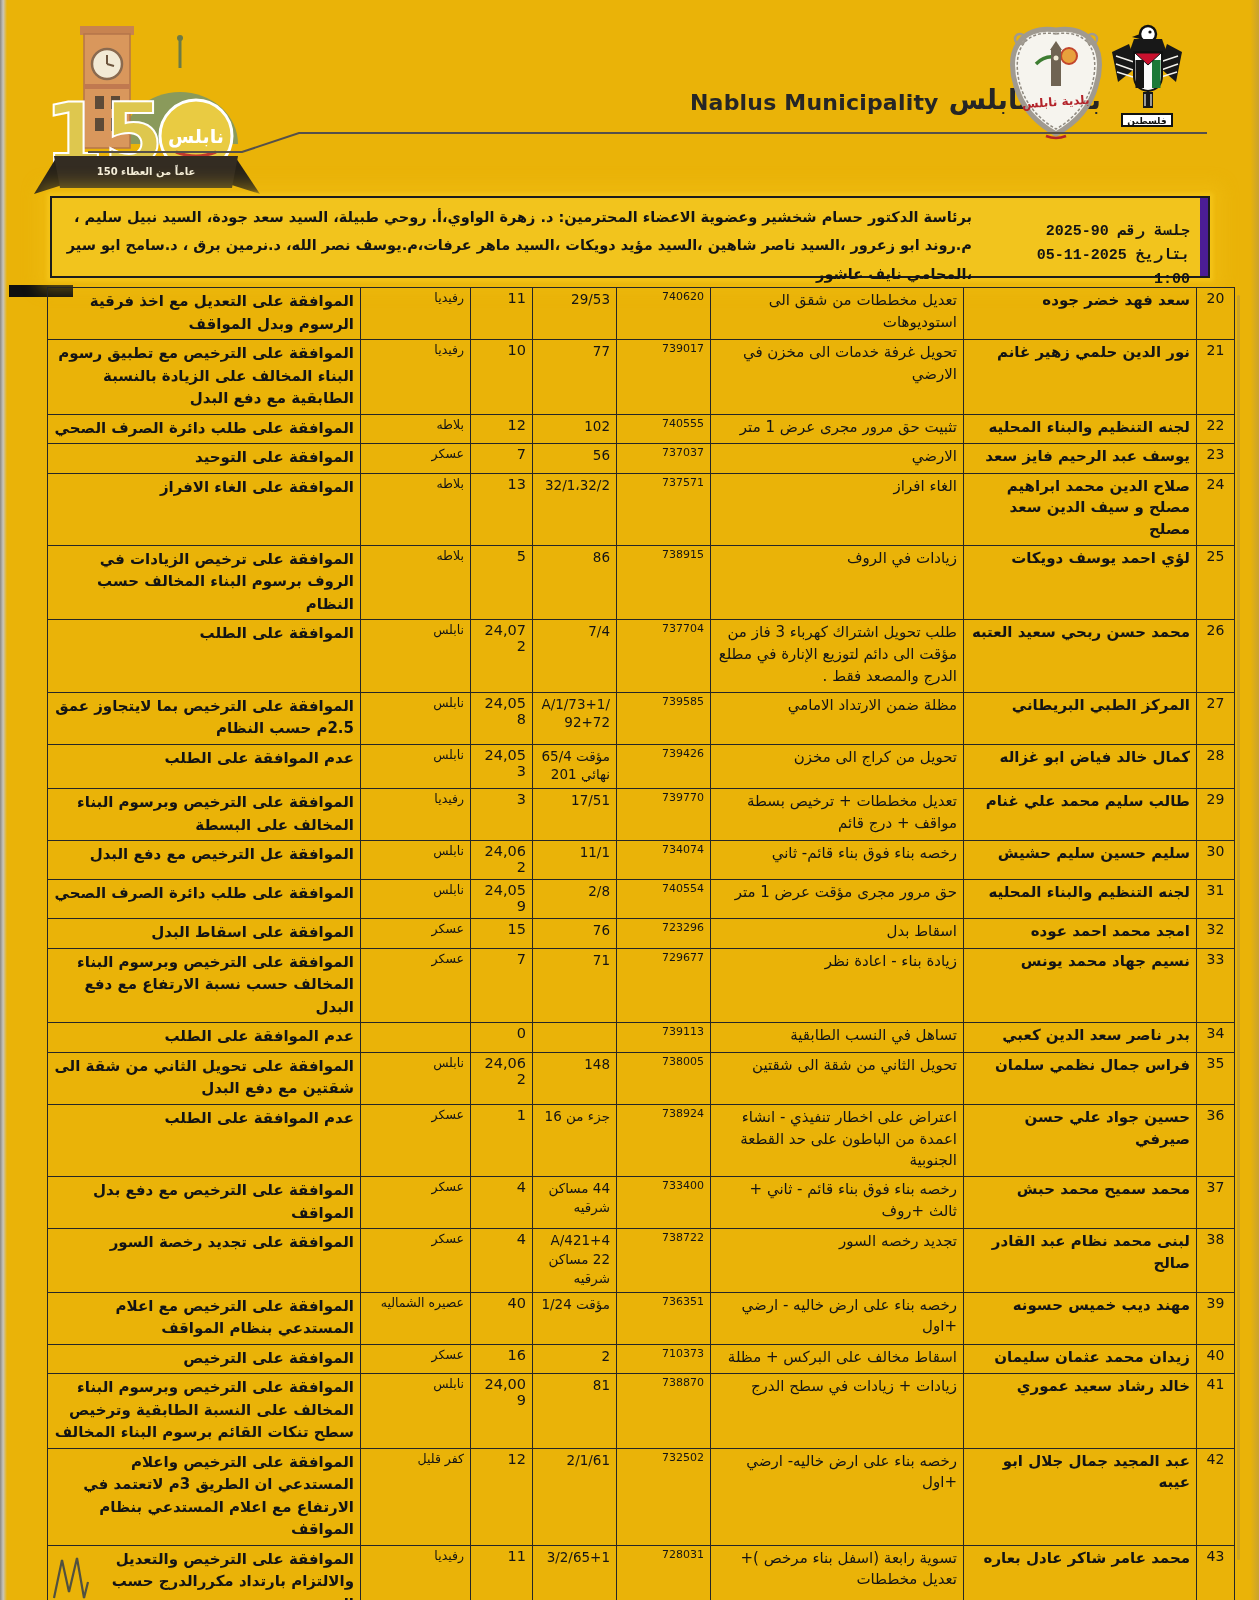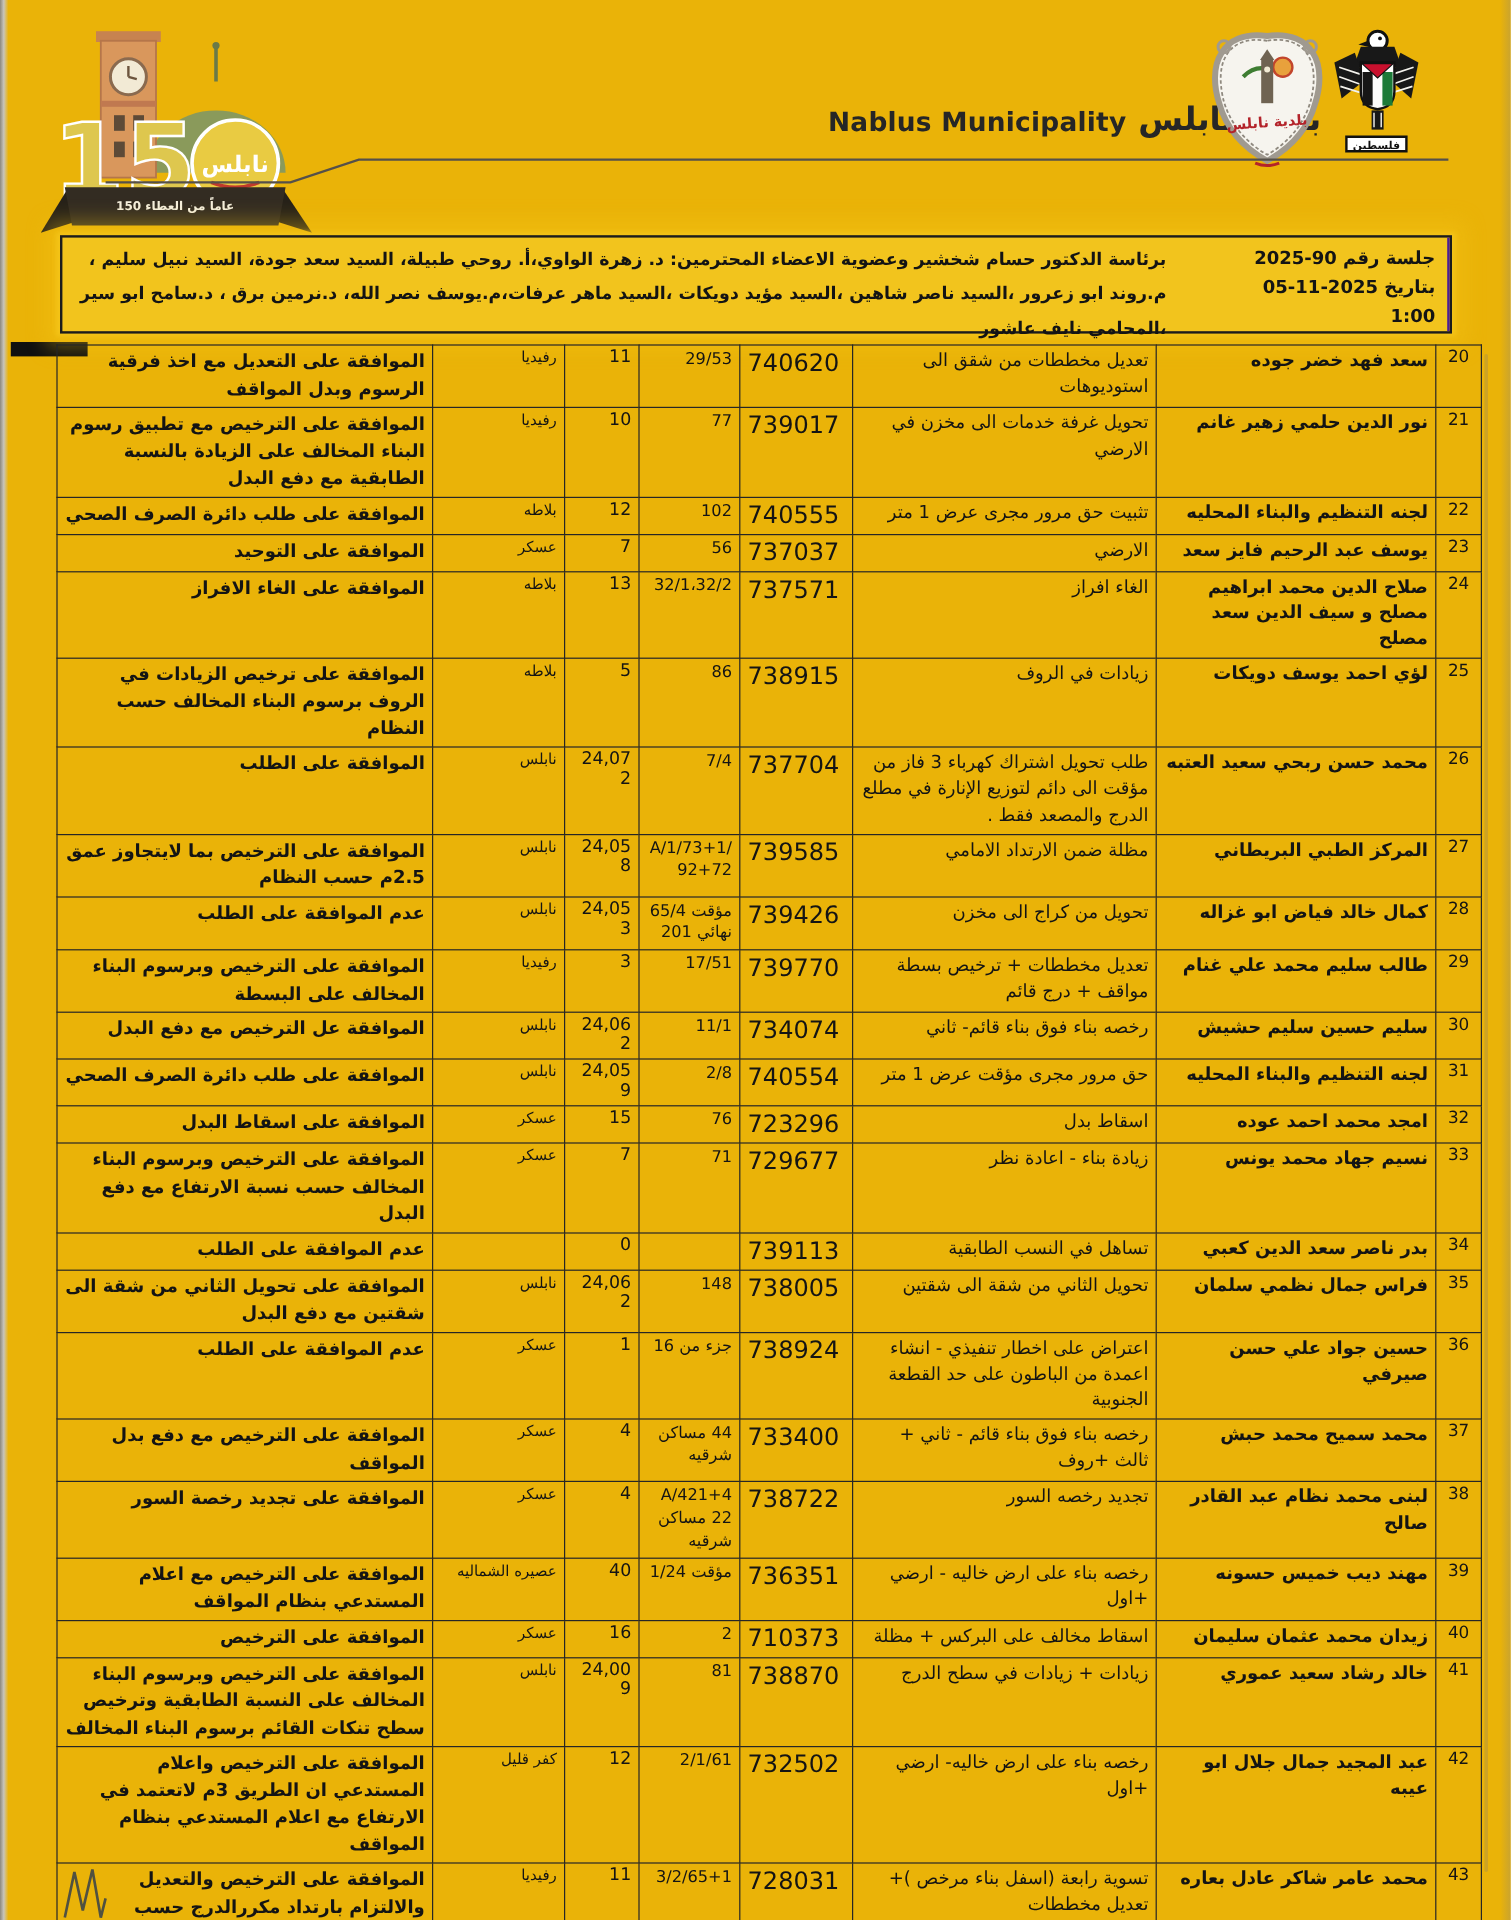--- a/index.html
+++ b/index.html
@@ -44,45 +44,45 @@
     border:2px solid #1c1c1c;
     display:flex;
     box-shadow:0 0 4px 3px rgba(244,198,26,.85), 0 0 16px 11px rgba(244,198,26,.40);
   }
   .session-members{
     flex:1; direction:rtl; text-align:right;
     font-weight:bold; font-size:14.5px; line-height:1.95;
     color:#141414; padding:5px 14px 0 10px;
   }
   .session-info{
-    width:222px; border-right:2px solid #4c1d95;
+    width:222px; border-right:8px solid #4c1d95;
     direction:rtl; text-align:right;
     font-weight:bold; font-size:15px; line-height:1.6;
-    color:#141414; padding:5px 10px 0 6px; order:2;
+    color:#141414; padding:22px 10px 0 6px; order:2;font-family:Liberation Mono, monospace;
   }
   .session-members{ order:1; }
 
   
   table.decisions{
     position:absolute; left:47px; top:287px;
     width:1187px; border-collapse:collapse;
     direction:rtl; table-layout:fixed;
     background:transparent;
   }
   table.decisions td{
     border:1px solid #262626;
     vertical-align:top;
     padding:2px 6px 4px;
     color:#141414;
     word-wrap:break-word;
   }
   .c-num  { text-align:center; font-size:14px; padding-top:3px; }
   .c-name { font-weight:bold; font-size:15px; line-height:1.45; }
   .c-subj { font-size:15px; line-height:1.45; }
-  .c-file { text-align:left; font-size:20px; }
+  .c-file { text-align:right; font-size:11px; }
   .c-plot { text-align:right; font-size:13.5px; line-height:1.4; overflow-wrap:anywhere; }
   .c-block{ text-align:right; font-size:14.5px; }
   .c-area { text-align:right; font-size:12.5px; padding-top:4px; }
   .c-dec  { font-weight:bold; font-size:15px; line-height:1.5;margin-left:32px; }
 </style>
 </head>
 <body>
 
 <div class="page">
 

